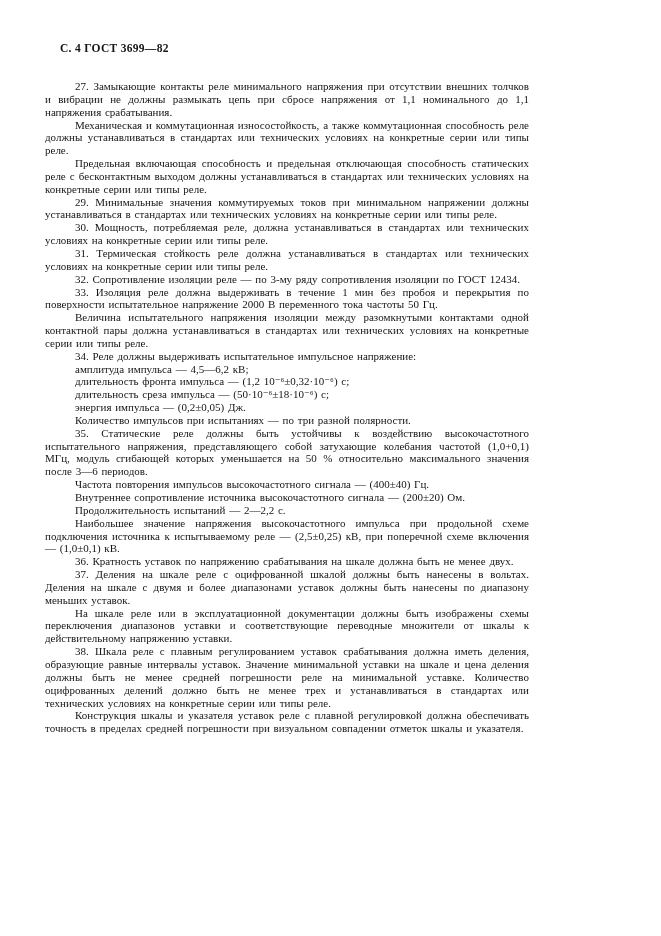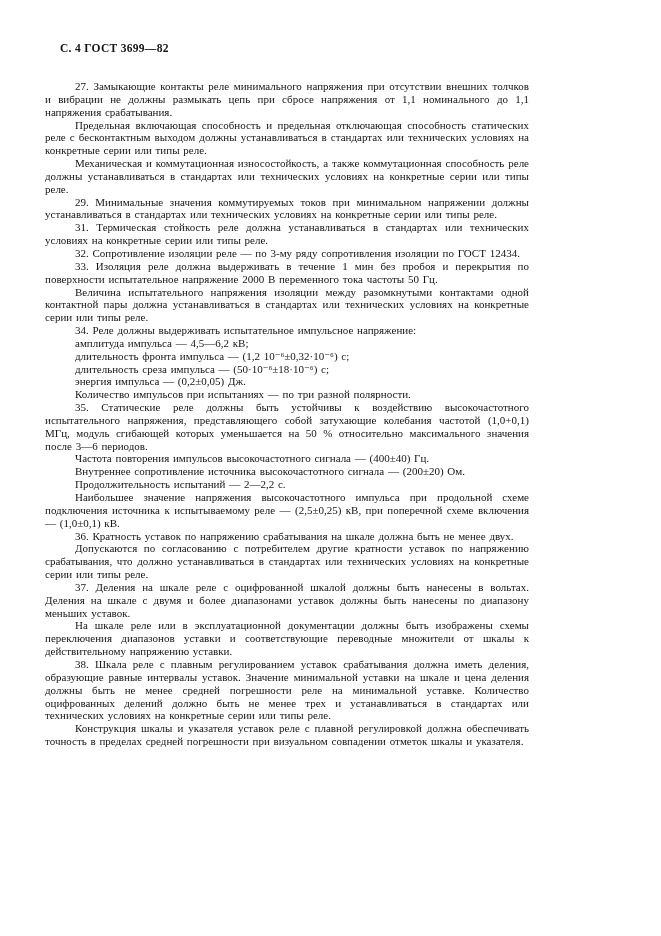--- a/index.html
+++ b/index.html
@@ -37,38 +37,38 @@
     word-spacing: 1px;
   }
 </style>
 </head>
 <body>
 
 <div class="page">
   <div class="page-header">С. 4 ГОСТ 3699—82</div>
   <div class="document-body">
       <p class="para">27. Замыкающие контакты реле минимального напряжения при отсутствии внешних толчков и вибрации не должны размыкать цепь при сбросе напряжения от 1,1 номинального до 1,1 напряжения срабатывания.</p>
+      <p class="para">Механическая и коммутационная износостойкость, а также коммутационная способность реле должны устанавливаться в стандартах или технических условиях на конкретные серии или типы реле.</p>
       <p class="para">Предельная включающая способность и предельная отключающая способность статических реле с бесконтактным выходом должны устанавливаться в стандартах или технических условиях на конкретные серии или типы реле.</p>
-      <p class="para">Механическая и коммутационная износостойкость, а также коммутационная способность реле должны устанавливаться в стандартах или технических условиях на конкретные серии или типы реле.</p>
       <p class="para">29. Минимальные значения коммутируемых токов при минимальном напряжении должны устанавливаться в стандартах или технических условиях на конкретные серии или типы реле.</p>
+      <p class="para">30. Мощность, потребляемая реле, должна устанавливаться в стандартах или технических условиях на конкретные серии или типы реле.</p>
       <p class="para">31. Термическая стойкость реле должна устанавливаться в стандартах или технических условиях на конкретные серии или типы реле.</p>
       <p class="para">32. Сопротивление изоляции реле — по 3-му ряду сопротивления изоляции по ГОСТ 12434.</p>
       <p class="para">33. Изоляция реле должна выдерживать в течение 1 мин без пробоя и перекрытия по поверхности испытательное напряжение 2000 В переменного тока частоты 50 Гц.</p>
       <p class="para">Величина испытательного напряжения изоляции между разомкнутыми контактами одной контактной пары должна устанавливаться в стандартах или технических условиях на конкретные серии или типы реле.</p>
       <p class="para">34. Реле должны выдерживать испытательное импульсное напряжение:</p>
       <p class="para">амплитуда импульса — 4,5—6,2 кВ;</p>
       <p class="para">длительность фронта импульса — (1,2 10⁻⁶±0,32·10⁻⁶) с;</p>
       <p class="para">длительность среза импульса — (50·10⁻⁶±18·10⁻⁶) с;</p>
       <p class="para">энергия импульса — (0,2±0,05) Дж.</p>
       <p class="para">Количество импульсов при испытаниях — по три разной полярности.</p>
       <p class="para">35. Статические реле должны быть устойчивы к воздействию высокочастотного испытательного напряжения, представляющего собой затухающие колебания частотой (1,0+0,1) МГц, модуль сгибающей которых уменьшается на 50 % относительно максимального значения после 3—6 периодов.</p>
       <p class="para">Частота повторения импульсов высокочастотного сигнала — (400±40) Гц.</p>
       <p class="para">Внутреннее сопротивление источника высокочастотного сигнала — (200±20) Ом.</p>
       <p class="para">Продолжительность испытаний — 2—2,2 с.</p>
       <p class="para">Наибольшее значение напряжения высокочастотного импульса при продольной схеме подключения источника к испытываемому реле — (2,5±0,25) кВ, при поперечной схеме включения — (1,0±0,1) кВ.</p>
       <p class="para">36. Кратность уставок по напряжению срабатывания на шкале должна быть не менее двух.</p>
-      <p class="para">Допускаются по согласованию с потребителем другие кратности уставок по напряжению срабатывания, что должно устанавливаться в стандартах или технических условиях на конкретные серии или типы реле.</p>
       <p class="para">37. Деления на шкале реле с оцифрованной шкалой должны быть нанесены в вольтах. Деления на шкале с двумя и более диапазонами уставок должны быть нанесены по диапазону меньших уставок.</p>
       <p class="para">На шкале реле или в эксплуатационной документации должны быть изображены схемы переключения диапазонов уставки и соответствующие переводные множители от шкалы к действительному напряжению уставки.</p>
       <p class="para">38. Шкала реле с плавным регулированием уставок срабатывания должна иметь деления, образующие равные интервалы уставок. Значение минимальной уставки на шкале и цена деления должны быть не менее средней погрешности реле на минимальной уставке. Количество оцифрованных делений должно быть не менее трех и устанавливаться в стандартах или технических условиях на конкретные серии или типы реле.</p>
       <p class="para">Конструкция шкалы и указателя уставок реле с плавной регулировкой должна обеспечивать точность в пределах средней погрешности при визуальном совпадении отметок шкалы и указателя.</p>
     </div>
 </div>
 
 </body></html>

